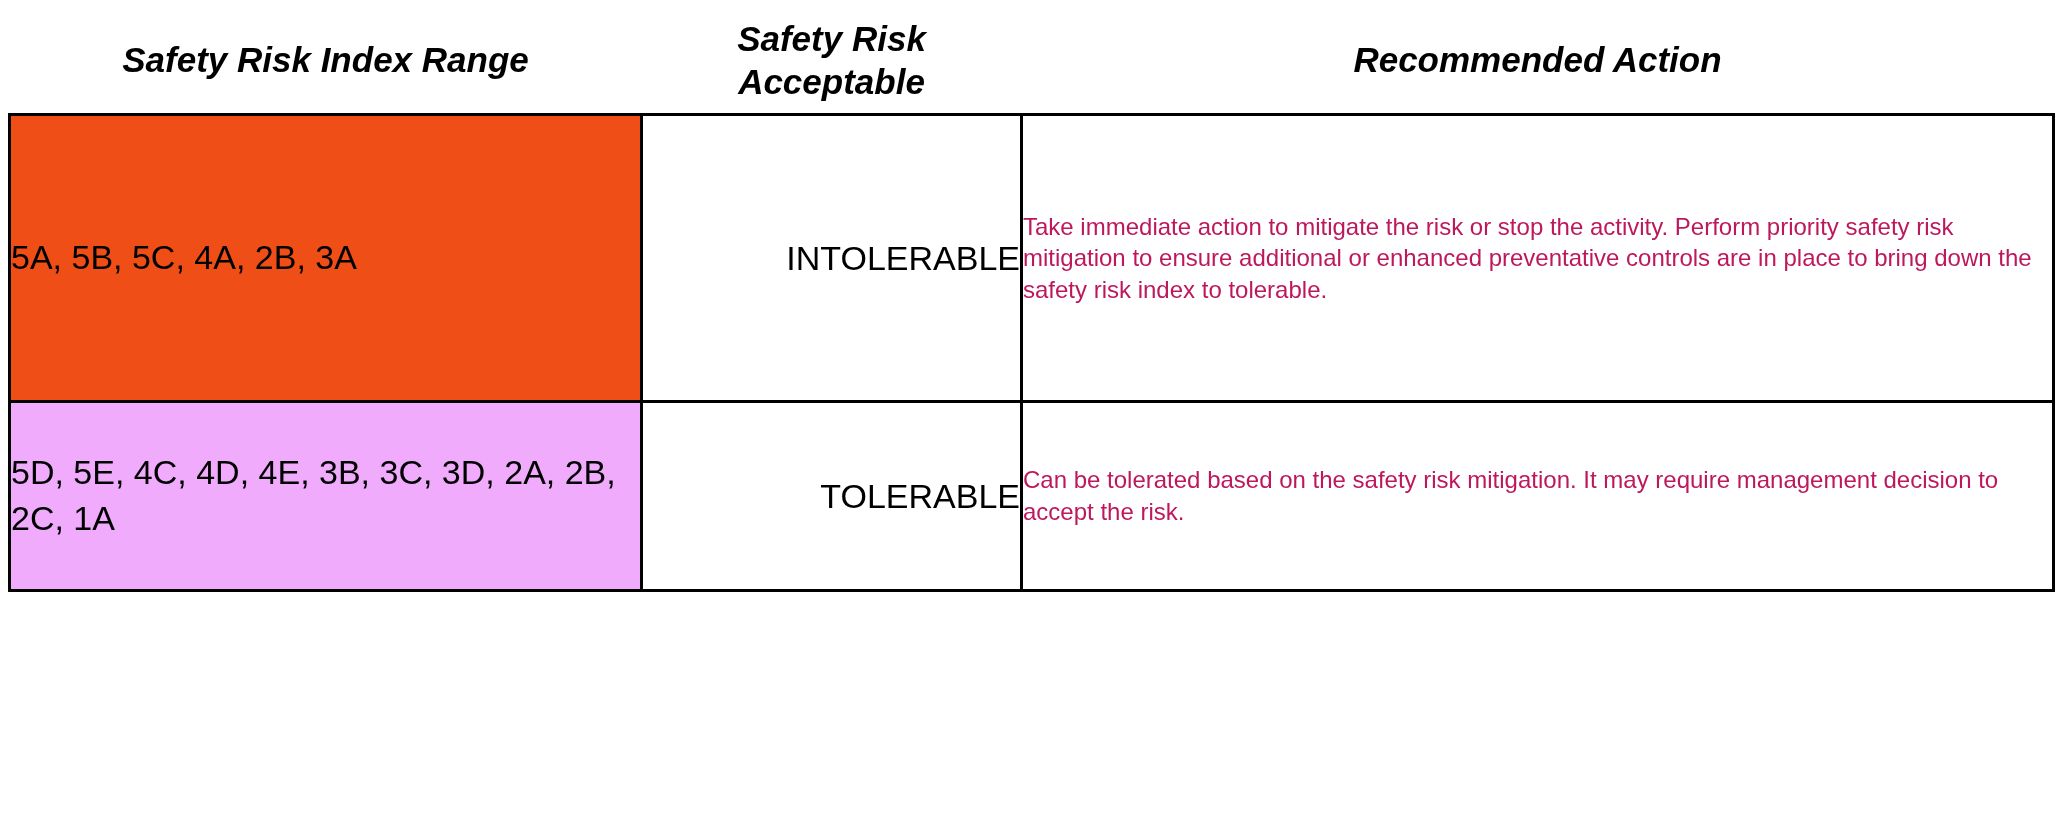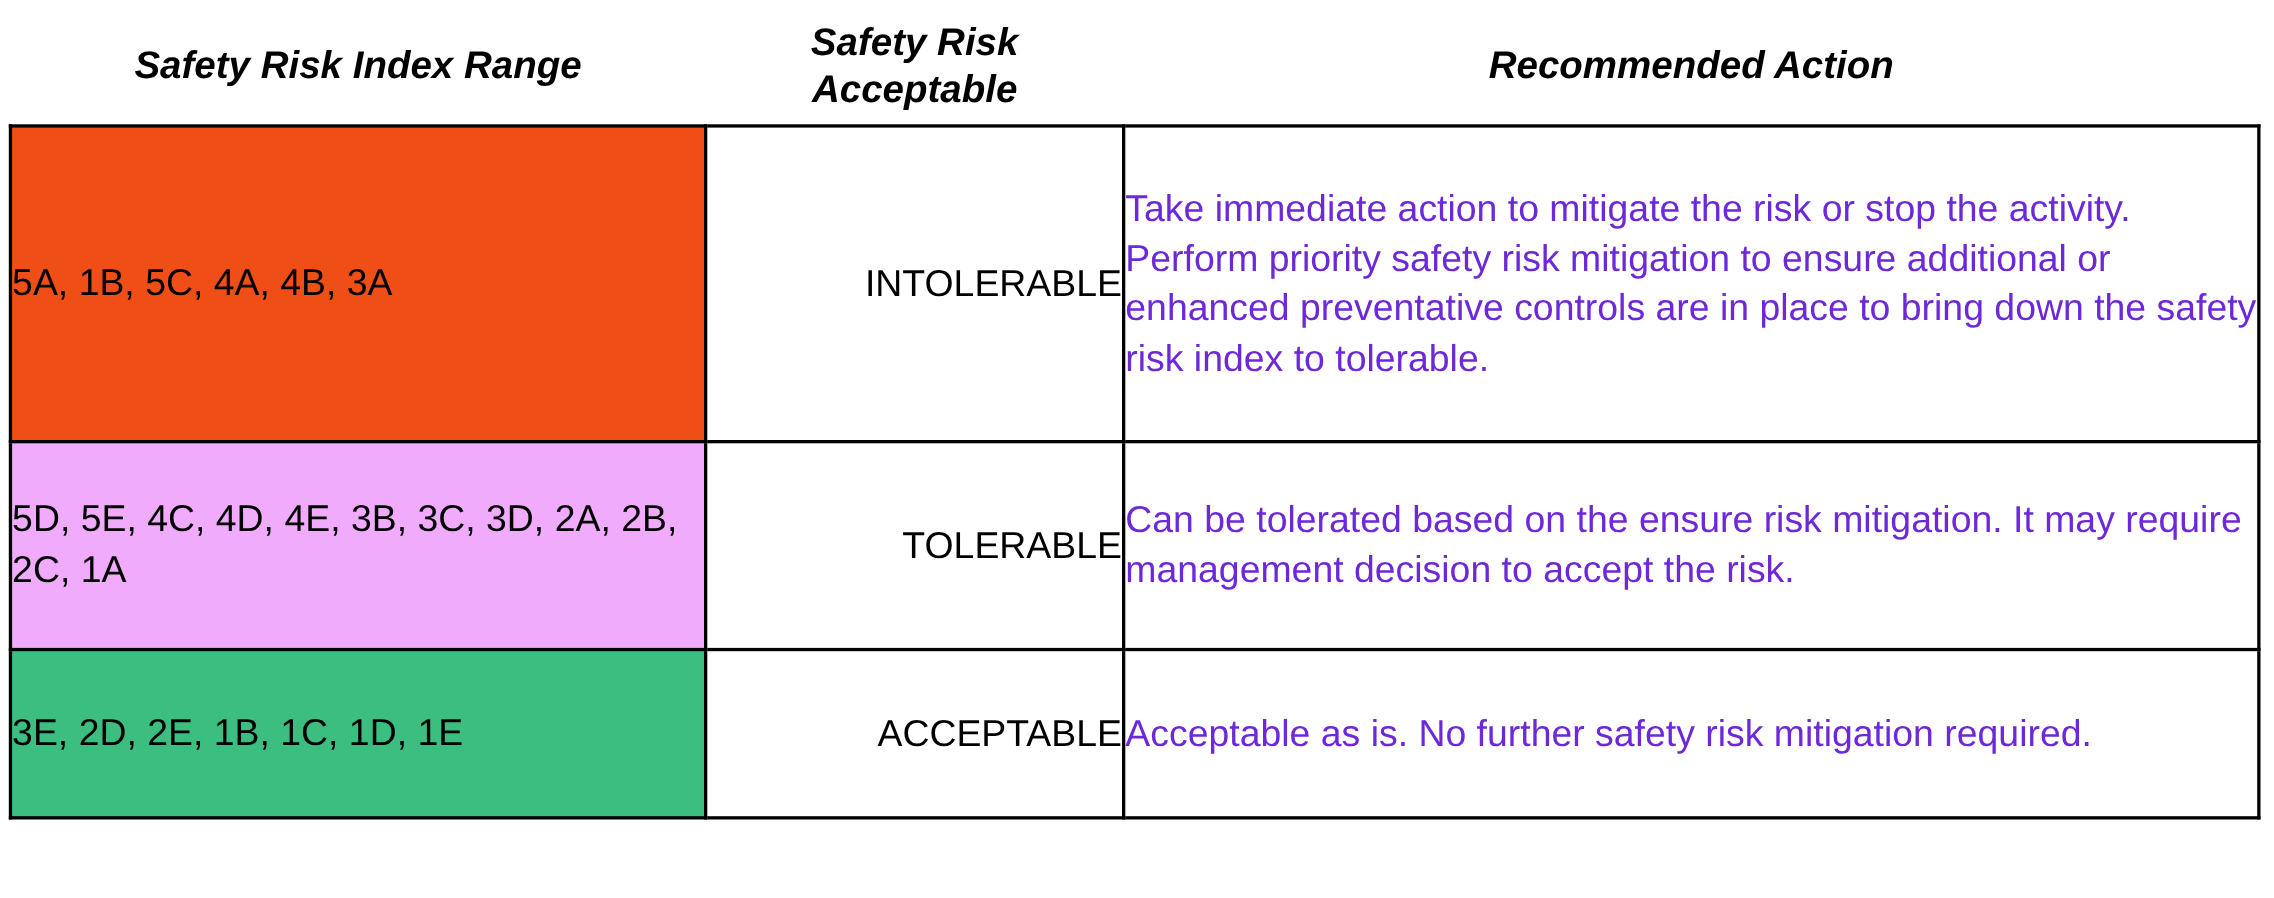--- a/index.html
+++ b/index.html
@@ -56,22 +56,22 @@
   }
   .cell-desc {
     font-size: 34px;
     color: #000000;
     text-align: right;
     padding: 14px 12px;
     line-height: 1.3;
     vertical-align: top;
   }
   .cell-action {
-    font-size: 34px;
-    color: #6d28d9;
+    font-size: 24px;
+    color: #be185d;
     padding: 14px 22px 14px 22px;
     line-height: 1.33;
     vertical-align: top;
   }
   .row-intolerable td { height: 284px; }
   .row-tolerable td   { height: 186px; }
   .row-acceptable td  { height: 150px; }
 </style>
 </head>
 <body>
@@ -85,29 +85,24 @@
     </colgroup>
     <thead>
       <tr class="hdr-row">
         <th class="hdr">Safety Risk Index Range</th>
         <th class="hdr">Safety Risk Acceptable</th>
         <th class="hdr">Recommended Action</th>
       </tr>
     </thead>
     <tbody>
       <tr class="row-intolerable">
-        <td class="cell-range" id="r0c0" style="background: rgb(240, 78, 23);">5A, 1B, 5C, 4A, 4B, 3A</td>
+        <td class="cell-range" id="r0c0" style="background: rgb(240, 78, 23);">5A, 5B, 5C, 4A, 2B, 3A</td>
         <td class="cell-desc">INTOLERABLE</td>
         <td class="cell-action">Take immediate action to mitigate the risk or stop the activity. Perform priority safety risk mitigation to ensure additional or enhanced preventative controls are in place to bring down the safety risk index to tolerable.</td>
       </tr>
       <tr class="row-tolerable">
         <td class="cell-range" id="r1c0" style="background: #f0abfc;">5D, 5E, 4C, 4D, 4E, 3B, 3C, 3D, 2A, 2B, 2C, 1A</td>
         <td class="cell-desc">TOLERABLE</td>
-        <td class="cell-action">Can be tolerated based on the ensure risk mitigation. It may require management decision to accept the risk.</td>
-      </tr>
-      <tr class="row-acceptable">
-        <td class="cell-range" id="r2c0" style="background: rgb(59, 190, 128);">3E, 2D, 2E, 1B, 1C, 1D, 1E</td>
-        <td class="cell-desc">ACCEPTABLE</td>
-        <td class="cell-action">Acceptable as is. No further safety risk mitigation required.</td>
+        <td class="cell-action">Can be tolerated based on the safety risk mitigation. It may require management decision to accept the risk.</td>
       </tr>
     </tbody>
   </table>
 </div>
 
 </body></html>

